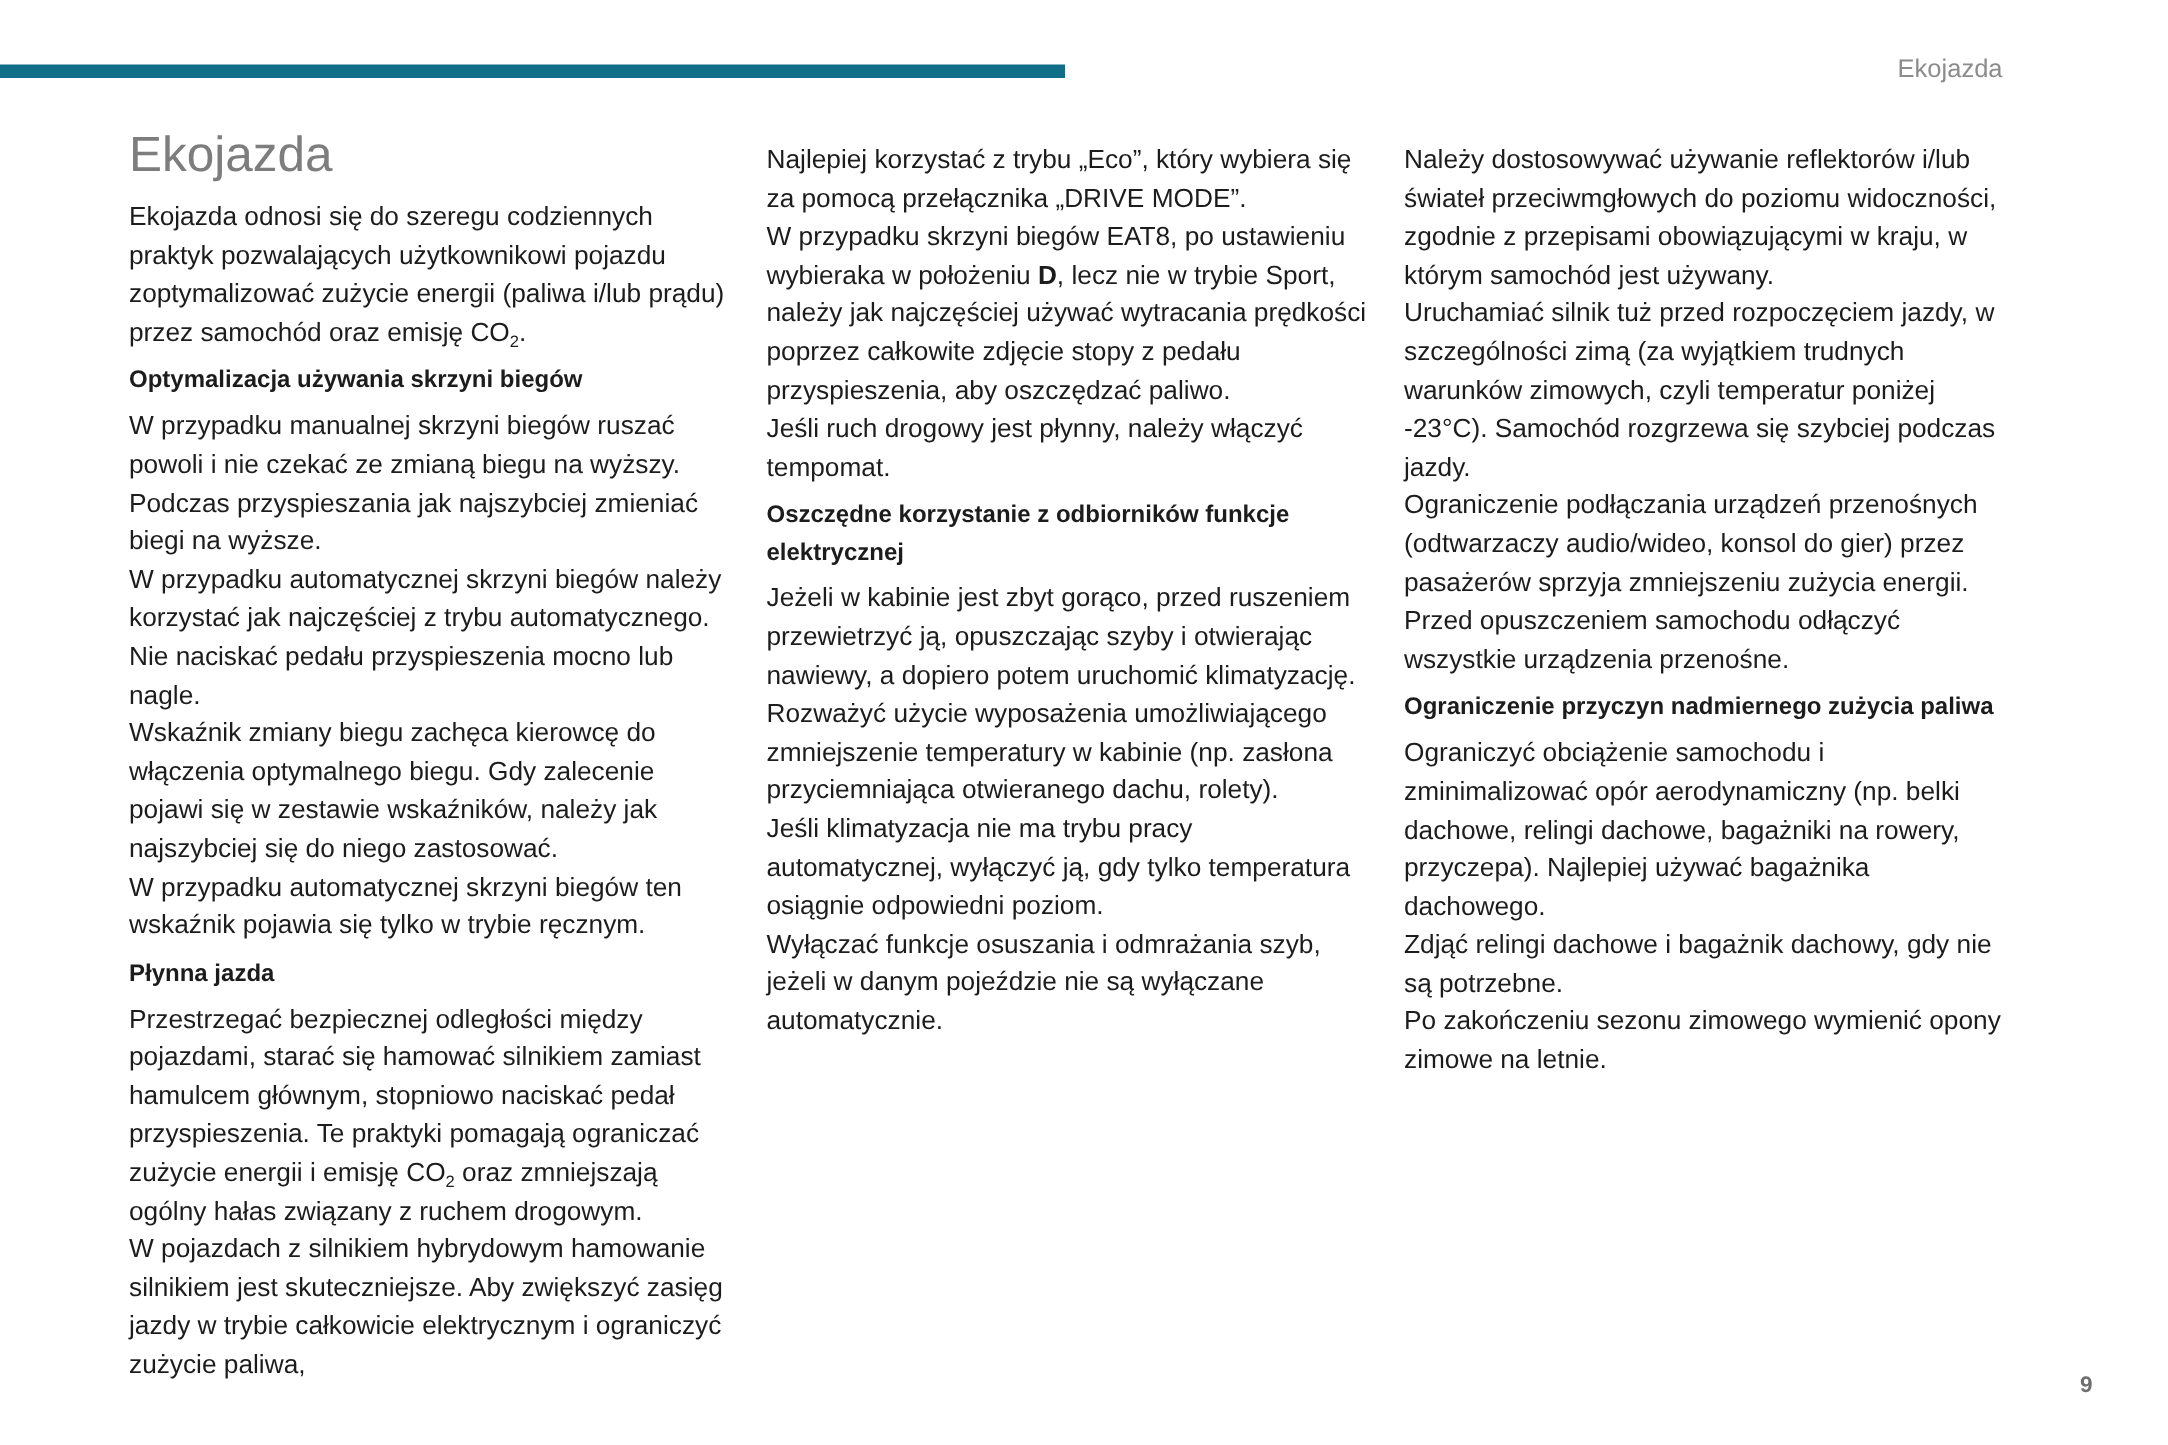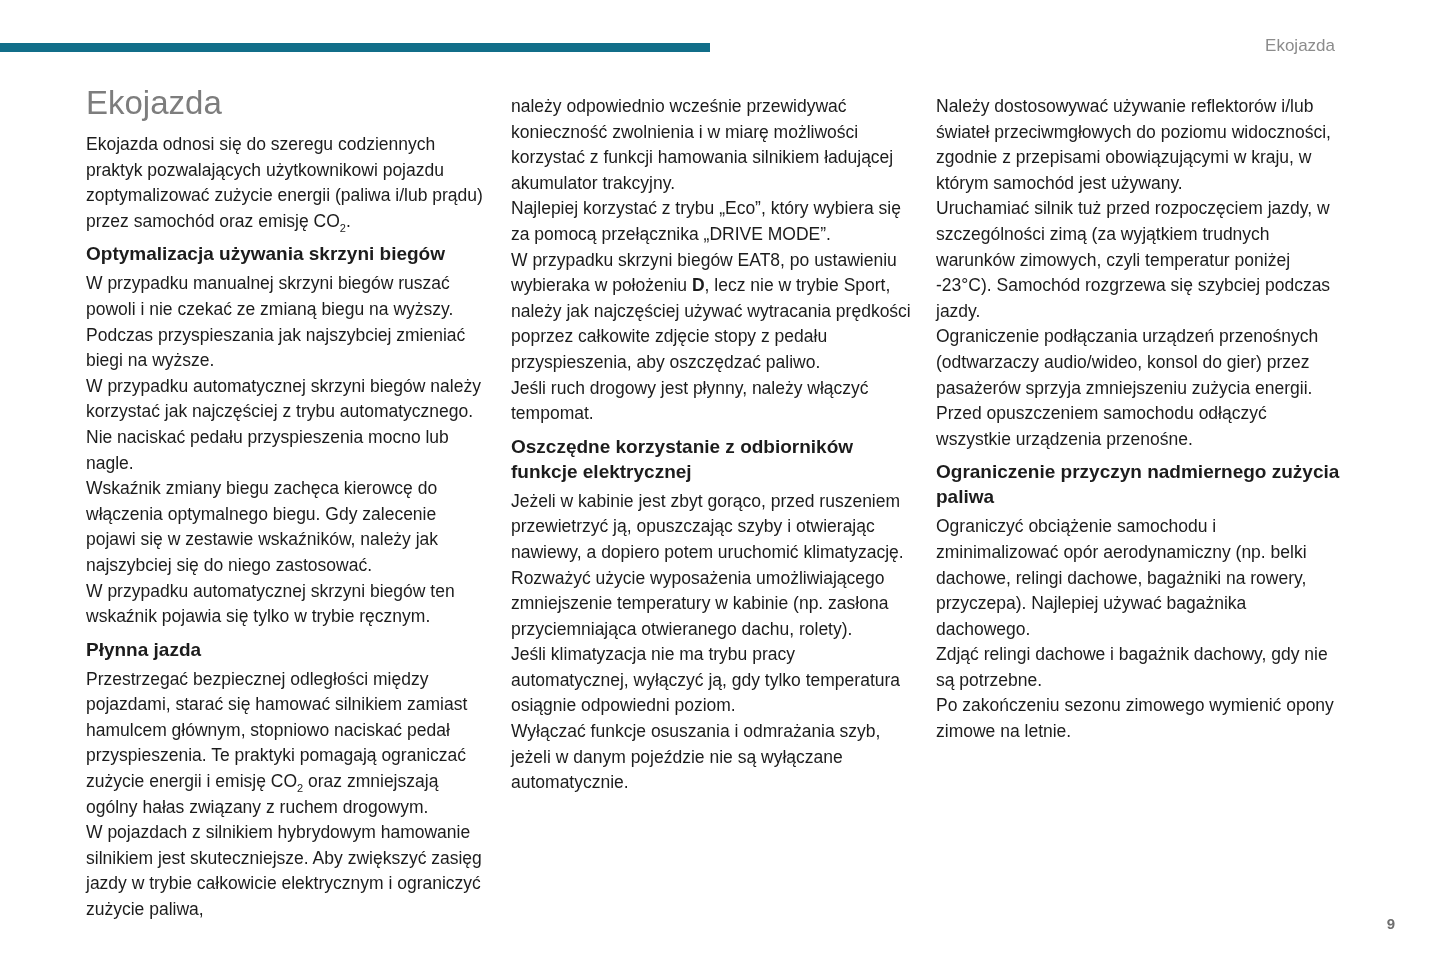--- a/index.html
+++ b/index.html
@@ -38,21 +38,21 @@
   }
   .col.pad-top { padding-top: 10px; }
   h1 {
     font-size: 33px;
     font-weight: 400;
     color: #7d7d7d;
     margin: 0 0 10px 0;
     line-height: 38px;
   }
   h2 {
-    font-size: 19px;
+    font-size: 16px;
     font-weight: 700;
     color: #1c1c1c;
     margin: 7px 0 5px 0;
     line-height: 25px;
   }
   .tip { margin: 0; }
   sub { font-size: 11px; line-height: 0; }
   .bold { font-weight: 700; }
   .page-number {
     position: absolute;
@@ -86,21 +86,20 @@
 
     <h2>Płynna jazda</h2>
     <div>
       <p class="tip"><span>Przestrzegać bezpiecznej odległości między pojazdami, starać się hamować silnikiem zamiast hamulcem głównym, stopniowo naciskać pedał przyspieszenia. Te praktyki pomagają ograniczać zużycie energii i emisję CO</span><sub>2</sub><span> oraz zmniejszają ogólny hałas związany z ruchem drogowym.</span></p>
       <p class="tip">W pojazdach z silnikiem hybrydowym hamowanie silnikiem jest skuteczniejsze. Aby zwiększyć zasięg jazdy w trybie całkowicie elektrycznym i ograniczyć zużycie paliwa,</p>
     </div>
   </section>
 
   <section class="col pad-top">
     <div>
-      <p class="tip">należy odpowiednio wcześnie przewidywać konieczność zwolnienia i w miarę możliwości korzystać z funkcji hamowania silnikiem ładującej akumulator trakcyjny.</p>
       <p class="tip">Najlepiej korzystać z trybu „Eco”, który wybiera się za pomocą przełącznika „DRIVE MODE”.</p>
       <p class="tip"><span>W przypadku skrzyni biegów EAT8, po ustawieniu wybieraka w położeniu </span><span class="bold">D</span><span>, lecz nie w trybie Sport, należy jak najczęściej używać wytracania prędkości poprzez całkowite zdjęcie stopy z pedału przyspieszenia, aby oszczędzać paliwo.</span></p>
       <p class="tip">Jeśli ruch drogowy jest płynny, należy włączyć tempomat.</p>
     </div>
 
     <h2>Oszczędne korzystanie z odbiorników funkcje elektrycznej</h2>
     <div>
       <p class="tip">Jeżeli w kabinie jest zbyt gorąco, przed ruszeniem przewietrzyć ją, opuszczając szyby i otwierając nawiewy, a dopiero potem uruchomić klimatyzację.</p>
       <p class="tip">Rozważyć użycie wyposażenia umożliwiającego zmniejszenie temperatury w kabinie (np. zasłona przyciemniająca otwieranego dachu, rolety).</p>
       <p class="tip">Jeśli klimatyzacja nie ma trybu pracy automatycznej, wyłączyć ją, gdy tylko temperatura osiągnie odpowiedni poziom.</p>

